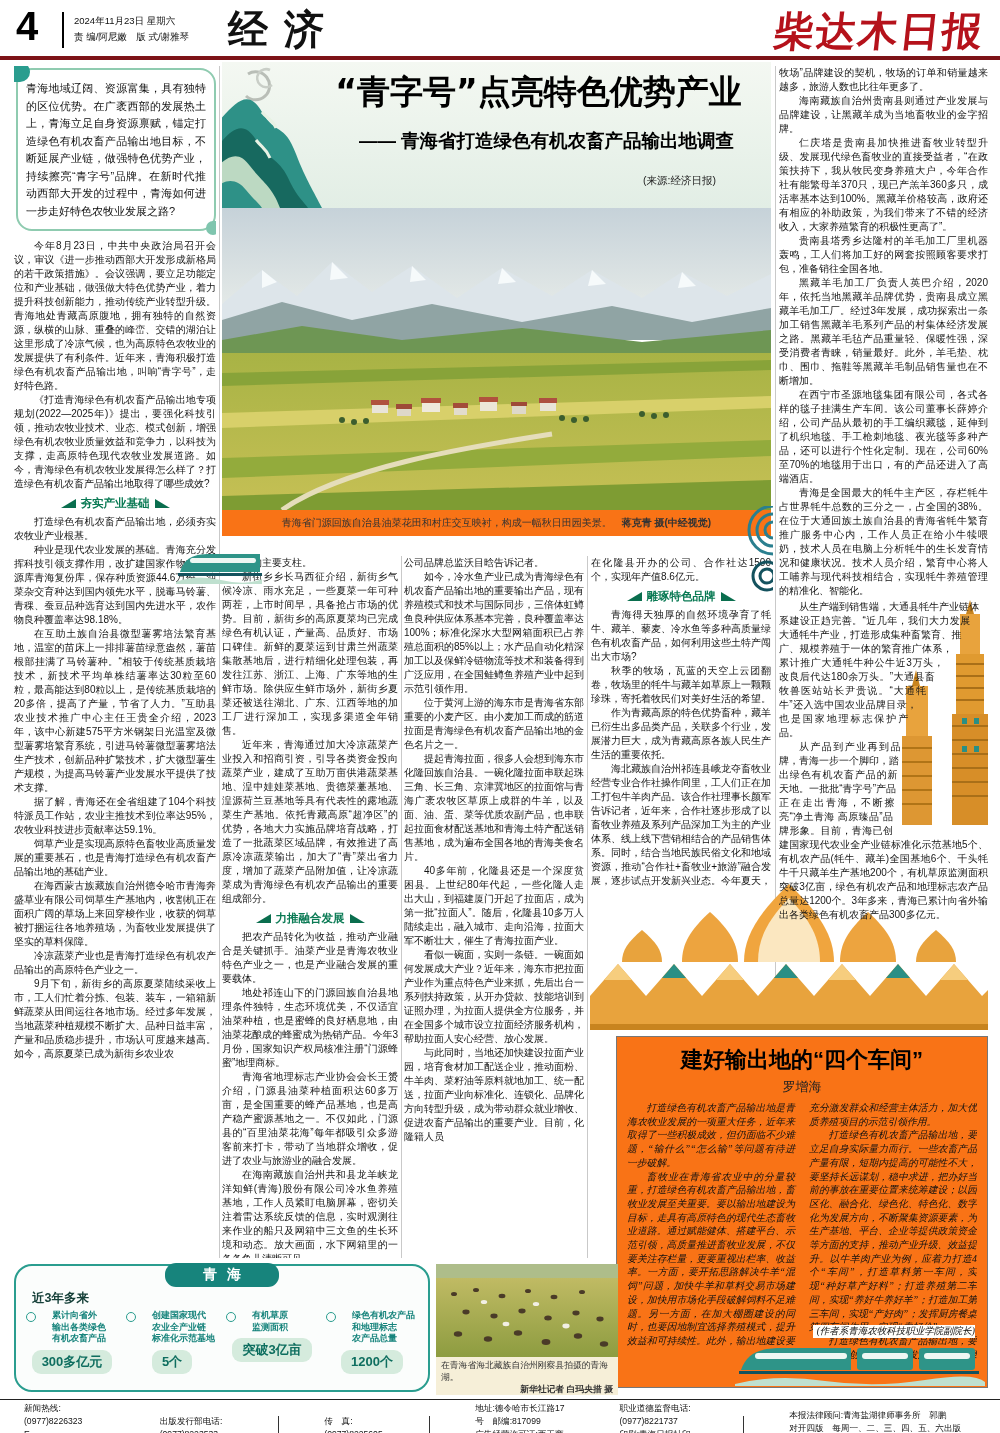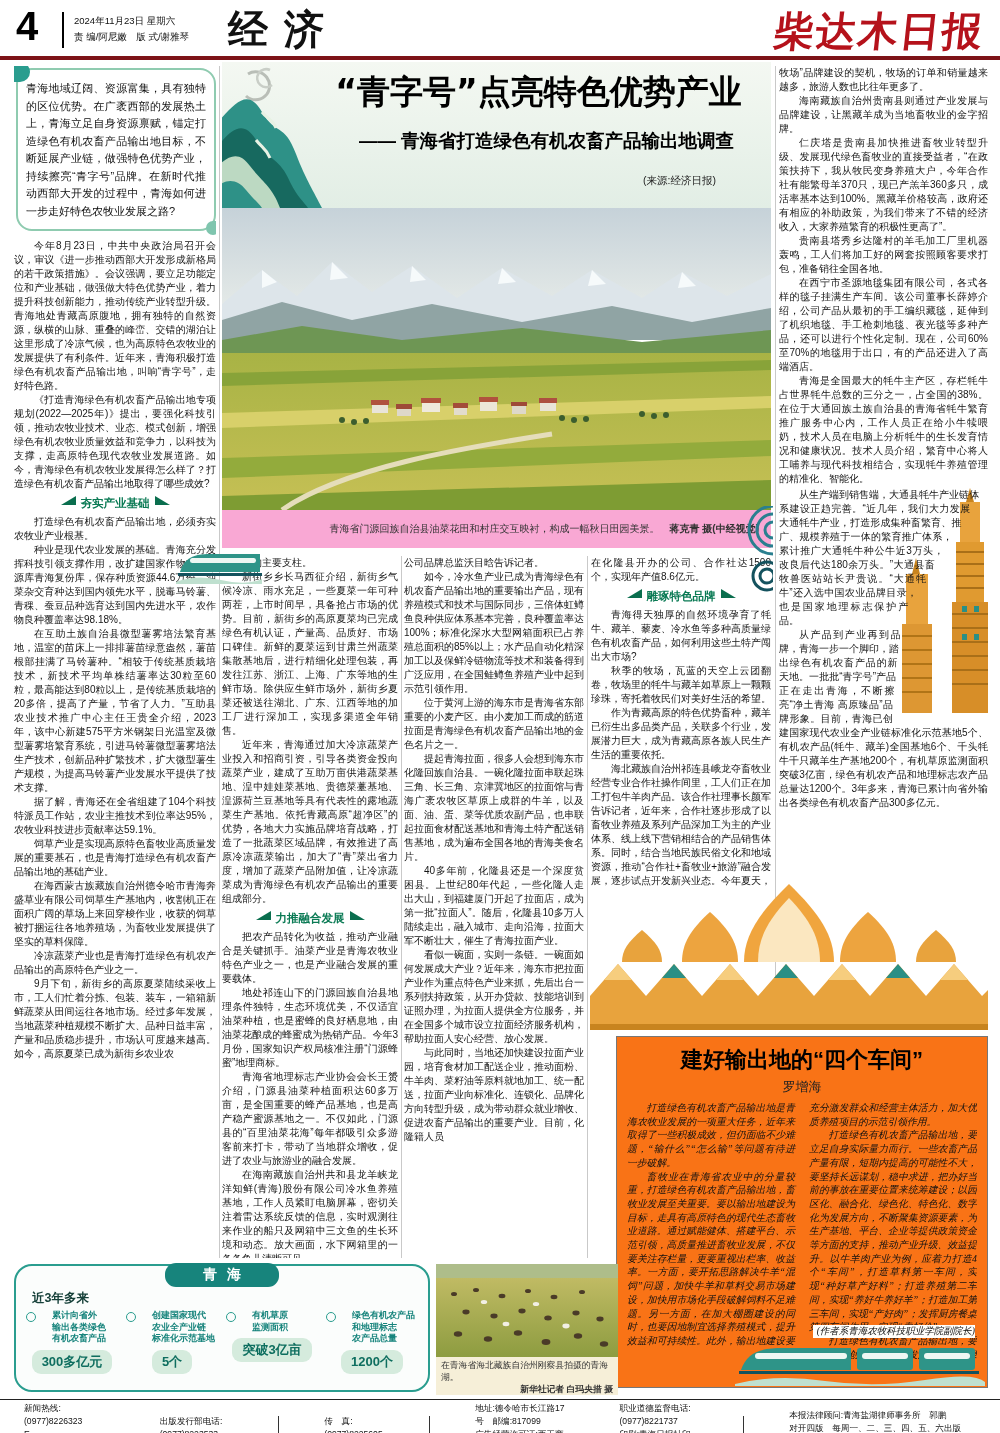--- a/index.html
+++ b/index.html
@@ -17,33 +17,33 @@
   
   .vrule{position:absolute;width:1px;background:#c9c9c9;}
   
   #col-left{position:absolute;left:14px;top:66px;width:202px;height:1194px;overflow:hidden;}
   #intro-box{position:relative;border:2px solid #8fcbb0;border-radius:16px;padding:10px 8px 9px;
              margin:2px 0 8px 2px;font-size:11px;line-height:17.5px;font-weight:500;text-align:justify;}
   #intro-box .blob1{position:absolute;left:-8px;top:-8px;width:20px;height:20px;background:#2a9d8f;border-radius:50% 50% 50% 0;}
   #intro-box .blob2{position:absolute;right:-6px;bottom:-6px;width:14px;height:14px;background:#7fc5ae;border-radius:50% 0 50% 50%;}
   .bp{margin:0;text-indent:2em;font-size:10px;line-height:14px;text-align:justify;color:#151515;}
   .bp.ni{text-indent:0;}
-  .subhead{display:flex;justify-content:center;gap:5px;margin:5px 0 4px;
+  .subhead{display:flex;align-items:center;justify-content:center;gap:5px;margin:5px 0 4px;
            color:#0a7a54;font-weight:bold;font-size:11.5px;}
   .flagL{width:0;height:0;border-left:15px solid transparent;border-bottom:9px solid #0a6e4e;}
   .flagR{width:0;height:0;border-right:15px solid transparent;border-bottom:9px solid #0a6e4e;}
   
   #top-feature{position:absolute;left:222px;top:62px;width:549px;}
   #tf-head{position:relative;height:146px;background:linear-gradient(180deg,#f4f8f2,#e2eee5);overflow:hidden;}
   #tf-title{position:absolute;left:86px;right:2px;top:8px;text-align:center;font-size:33px;font-weight:900;
             letter-spacing:0px;color:#000;font-family:"DejaVu Sans",sans-serif;}
   #tf-sub{position:absolute;left:110px;right:10px;top:66px;text-align:center;font-size:18.5px;font-weight:bold;color:#000;}
   #tf-src{position:absolute;right:55px;top:112px;font-size:10.5px;color:#222;}
   #photo-main{display:block;width:549px;height:302px;}
-  #caption-strip{height:38px;background:#f9a8d4;display:flex;align-items:center;justify-content:flex-end;
+  #caption-strip{height:26px;background:#f97316;display:flex;align-items:center;justify-content:center;
                  padding:0 12px;font-size:10px;color:#333;}
   #caption-strip .credit{font-weight:bold;white-space:nowrap;margin-left:10px;}
   
   .bodycol{position:absolute;top:556px;overflow:hidden;}
   #col-a{left:222px;width:176px;height:702px;}
   #col-b{left:404px;width:180px;height:702px;}
   #col-c{left:591px;width:180px;height:332px;z-index:2;}
   #col-right{position:absolute;left:779px;top:66px;width:209px;height:856px;overflow:hidden;z-index:2;}
   #rc2{margin-top:2px;}
   #towers-float{float:right;width:92px;height:225px;margin-left:3px;
@@ -260,20 +260,21 @@
       <p class="bp">作为青藏高原的特色优势畜种，藏羊已衍生出多品类产品，关联多个行业，发展潜力巨大，成为青藏高原各族人民生产生活的重要依托。</p>
       <p class="bp">海北藏族自治州祁连县峨龙夺畜牧业经营专业合作社操作间里，工人们正在加工打包牛羊肉产品。该合作社理事长颜军告诉记者，近年来，合作社逐步形成了以畜牧业养殖及系列产品深加工为主的产业体系、线上线下营销相结合的产品销售体系。同时，结合当地民族民俗文化和地域资源，推动“合作社+畜牧业+旅游”融合发展，逐步试点开发新兴业态。今年夏天，借助“祁连山下好</p>
     </div>
 
   <div id="col-right">
     <div id="rc1">
         <p class="bp ni">牧场”品牌建设的契机，牧场的订单和销量越来越多，旅游人数也比往年更多了。</p>
         <p class="bp">海南藏族自治州贵南县则通过产业发展与品牌建设，让黑藏羊成为当地畜牧业的金字招牌。</p>
         <p class="bp">仁庆塔是贵南县加快推进畜牧业转型升级、发展现代绿色畜牧业的直接受益者，“在政策扶持下，我从牧民变身养殖大户，今年合作社有能繁母羊370只，现已产羔羊360多只，成活率基本达到100%。黑藏羊价格较高，政府还有相应的补助政策，为我们带来了不错的经济收入，大家养殖繁育的积极性更高了”。</p>
         <p class="bp">贵南县塔秀乡达隆村的羊毛加工厂里机器轰鸣，工人们将加工好的网套按照顾客要求打包，准备销往全国各地。</p>
+        <p class="bp">黑藏羊毛加工厂负责人英巴介绍，2020年，依托当地黑藏羊品牌优势，贵南县成立黑藏羊毛加工厂。经过3年发展，成功探索出一条加工销售黑藏羊毛系列产品的村集体经济发展之路。黑藏羊毛毡产品重量轻、保暖性强，深受消费者青睐，销量最好。此外，羊毛垫、枕巾、围巾、拖鞋等黑藏羊毛制品销售量也在不断增加。</p>
         <p class="bp">在西宁市圣源地毯集团有限公司，各式各样的毯子挂满生产车间。该公司董事长薛婷介绍，公司产品从最初的手工编织藏毯，延伸到了机织地毯、手工枪刺地毯、夜光毯等多种产品，还可以进行个性化定制。现在，公司60%至70%的地毯用于出口，有的产品还进入了高端酒店。</p>
         <p class="bp">青海是全国最大的牦牛主产区，存栏牦牛占世界牦牛总数的三分之一，占全国的38%。在位于大通回族土族自治县的青海省牦牛繁育推广服务中心内，工作人员正在给小牛犊喂奶，技术人员在电脑上分析牦牛的生长发育情况和健康状况。技术人员介绍，繁育中心将人工哺养与现代科技相结合，实现牦牛养殖管理的精准化、智能化。</p>
       </div>
     <div id="rc2">
       <div id="towers-float">
         <svg width="92" height="225" viewBox="0 0 92 225">
           <polygon points="74,0 78,14 70,14" fill="#c8841f"></polygon>
           <rect x="64" y="14" width="20" height="40" fill="#e8a33d"></rect>
           <rect x="60" y="54" width="28" height="60" fill="#e09a30"></rect>
           <rect x="56" y="114" width="36" height="111" fill="#d78e28"></rect>

